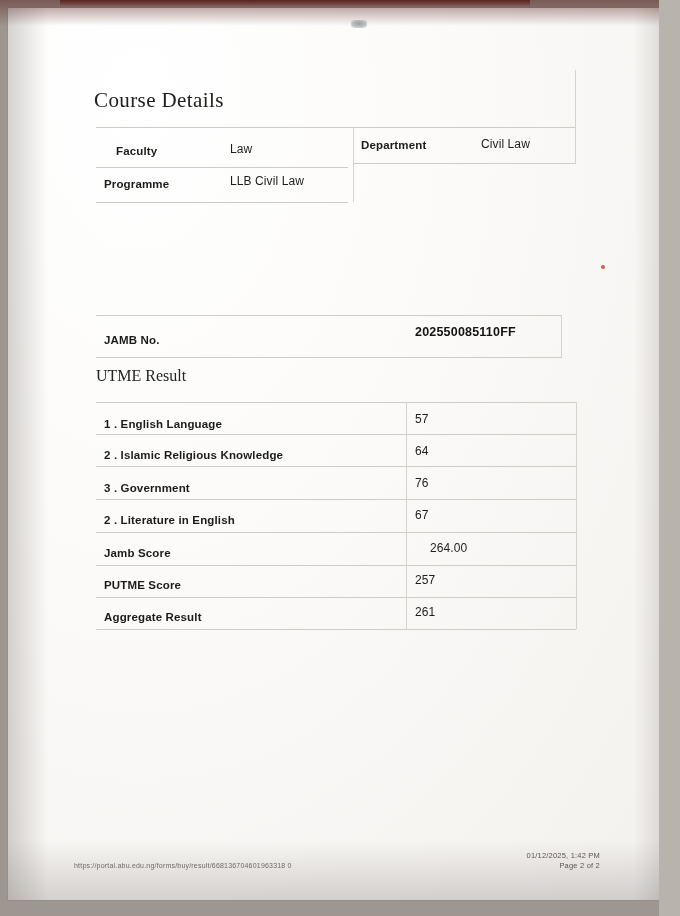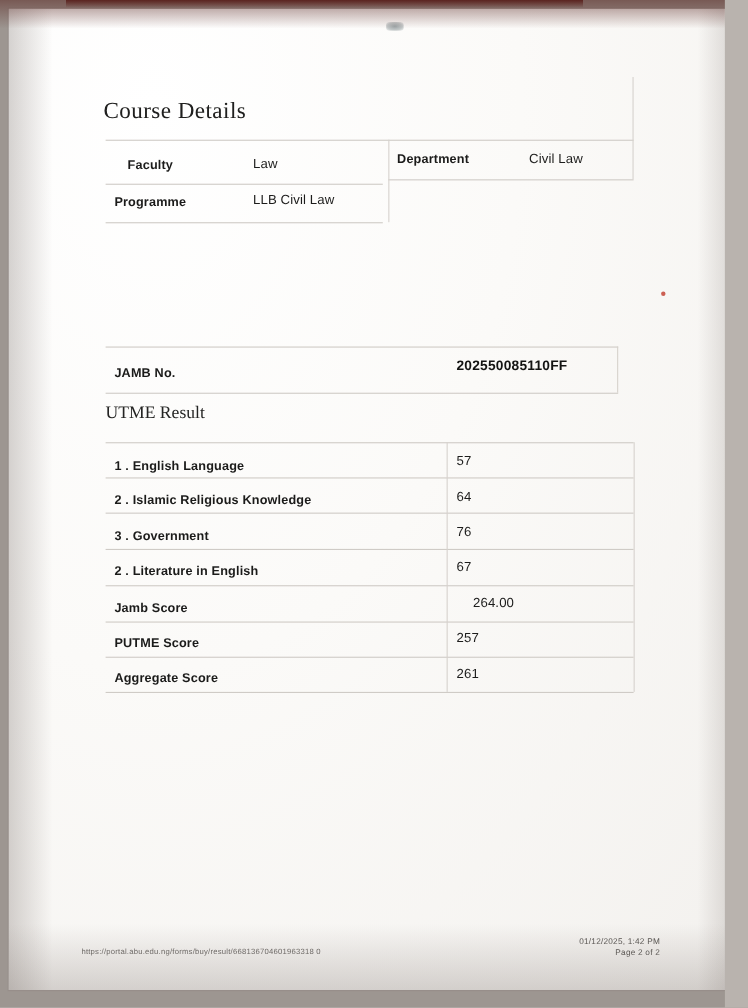--- a/index.html
+++ b/index.html
@@ -218,21 +218,21 @@
 
       <div class="rule" style="left:88px; top:524px; width:480px;"></div>
       <div class="lbl" style="left:96px; top:539px;">Jamb Score</div>
       <div class="val" style="left:407px; top:533px;margin-left:15px;">264.00</div>
 
       <div class="rule" style="left:88px; top:557px; width:480px;"></div>
       <div class="lbl" style="left:96px; top:571px;">PUTME Score</div>
       <div class="val" style="left:407px; top:565px;">257</div>
 
       <div class="rule" style="left:88px; top:589px; width:480px;"></div>
-      <div class="lbl" style="left:96px; top:603px;">Aggregate Score</div>
+      <div class="lbl" style="left:96px; top:603px;">Aggregate Result</div>
       <div class="val" style="left:407px; top:597px;">261</div>
 
       <div class="rule" style="left:88px; top:621px; width:480px;"></div>
       <div class="vrule" style="left:398px; top:394px; height:227px;"></div>
       <div class="vrule" style="left:568px; top:394px; height:227px;"></div>
 
       <div class="footer-url">https://portal.abu.edu.ng/forms/buy/result/668136704601963318 0</div>
       <div class="footer-date">01/12/2025, 1:42 PM</div>
       <div class="footer-page">Page 2 of 2</div>
     </div>

